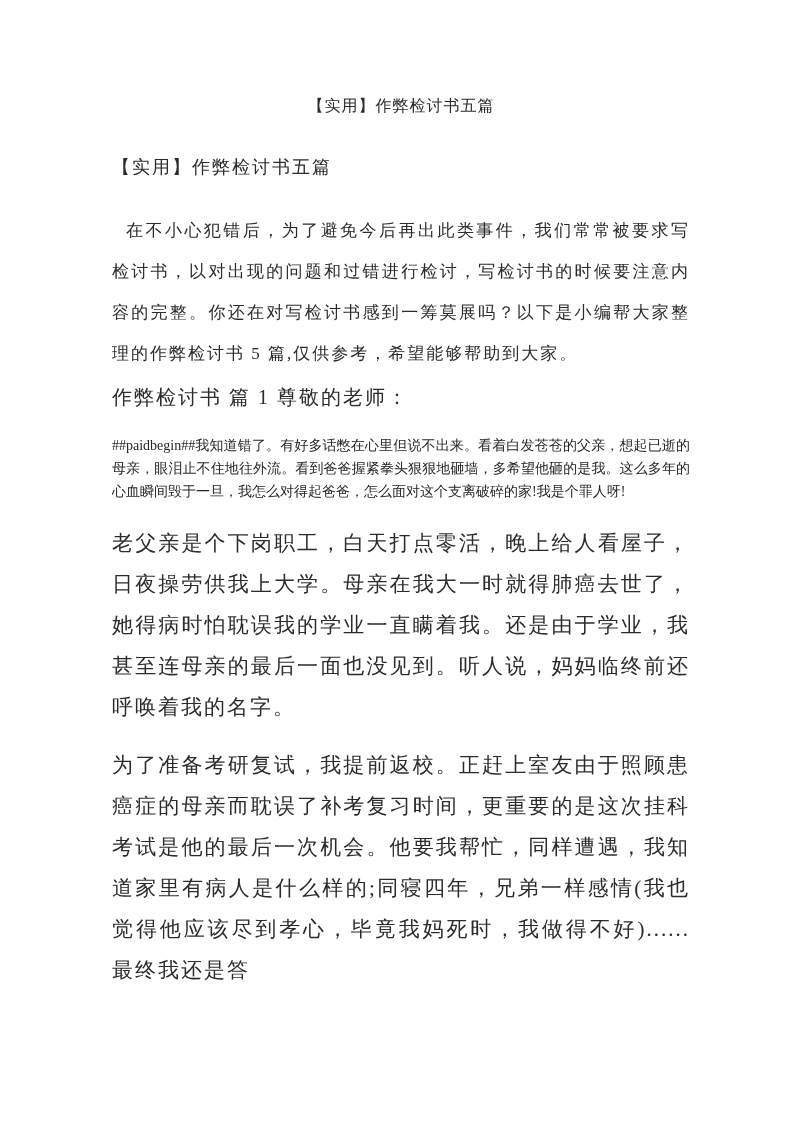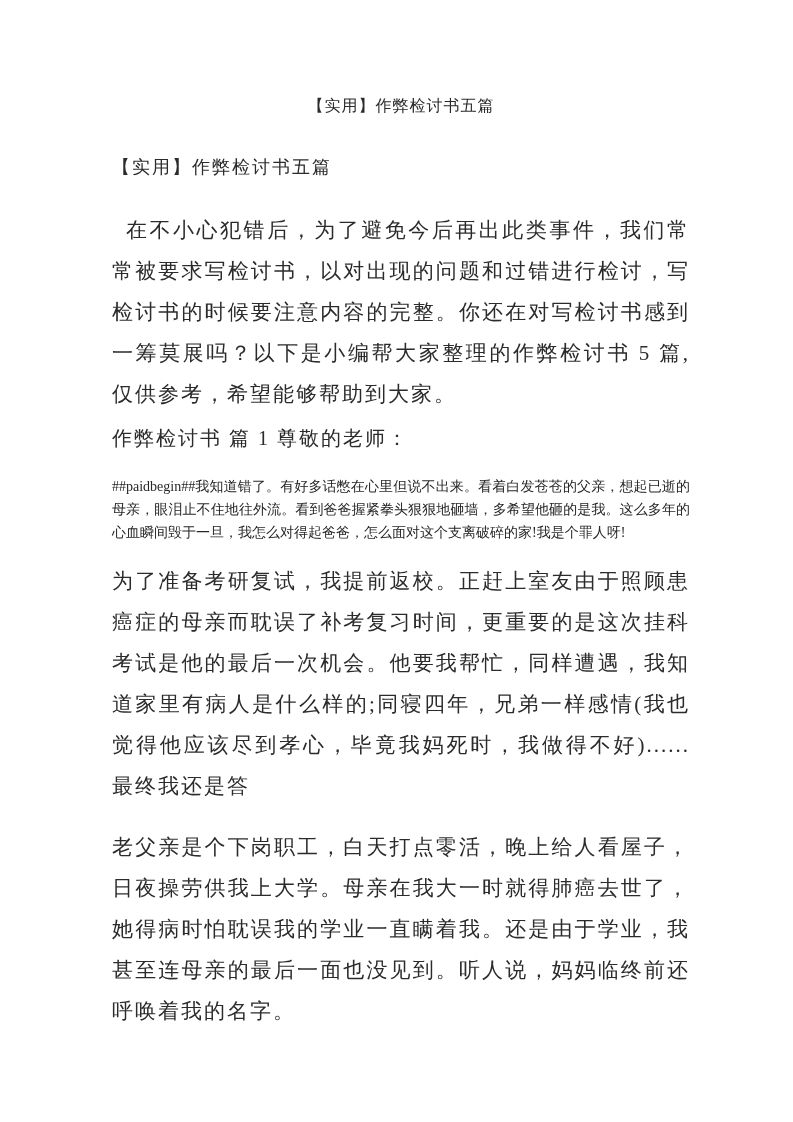--- a/index.html
+++ b/index.html
@@ -27,21 +27,21 @@
   }
   .doc-heading {
     margin-top: 34px;
     font-size: 18px;
     line-height: 28px;
     letter-spacing: 2px;
     white-space: nowrap;
   }
   .intro {
     margin: 29px 0 0 0;
-    font-size: 21px;
+    font-size: 17px;
     line-height: 41px;
     letter-spacing: 2px;
     text-align: justify;
     text-indent: 14px;
   }
   .section-heading {
     margin-top: 8px;
     font-size: 20px;
     line-height: 30px;
     letter-spacing: 2px;
@@ -76,16 +76,16 @@
   <div class="doc-title">【实用】作弊检讨书五篇</div>
 
   <div class="doc-heading">【实用】作弊检讨书五篇</div>
 
   <p class="intro">在不小心犯错后，为了避免今后再出此类事件，我们常常被要求写检讨书，以对出现的问题和过错进行检讨，写检讨书的时候要注意内容的完整。你还在对写检讨书感到一筹莫展吗？以下是小编帮大家整理的作弊检讨书 5 篇,仅供参考，希望能够帮助到大家。</p>
 
   <div class="section-heading">作弊检讨书 篇 1 尊敬的老师：</div>
 
   <p class="paid-note">##paidbegin##我知道错了。有好多话憋在心里但说不出来。看着白发苍苍的父亲，想起已逝的母亲，眼泪止不住地往外流。看到爸爸握紧拳头狠狠地砸墙，多希望他砸的是我。这么多年的心血瞬间毁于一旦，我怎么对得起爸爸，怎么面对这个支离破碎的家!我是个罪人呀!</p>
 
+  <p class="body-para first">老父亲是个下岗职工，白天打点零活，晚上给人看屋子，日夜操劳供我上大学。母亲在我大一时就得肺癌去世了，她得病时怕耽误我的学业一直瞒着我。还是由于学业，我甚至连母亲的最后一面也没见到。听人说，妈妈临终前还呼唤着我的名字。</p>
+
   <p class="body-para second">为了准备考研复试，我提前返校。正赶上室友由于照顾患癌症的母亲而耽误了补考复习时间，更重要的是这次挂科考试是他的最后一次机会。他要我帮忙，同样遭遇，我知道家里有病人是什么样的;同寝四年，兄弟一样感情(我也觉得他应该尽到孝心，毕竟我妈死时，我做得不好)......最终我还是答</p>
-
-  <p class="body-para first">老父亲是个下岗职工，白天打点零活，晚上给人看屋子，日夜操劳供我上大学。母亲在我大一时就得肺癌去世了，她得病时怕耽误我的学业一直瞒着我。还是由于学业，我甚至连母亲的最后一面也没见到。听人说，妈妈临终前还呼唤着我的名字。</p>
 </div>
 
 </body></html>

